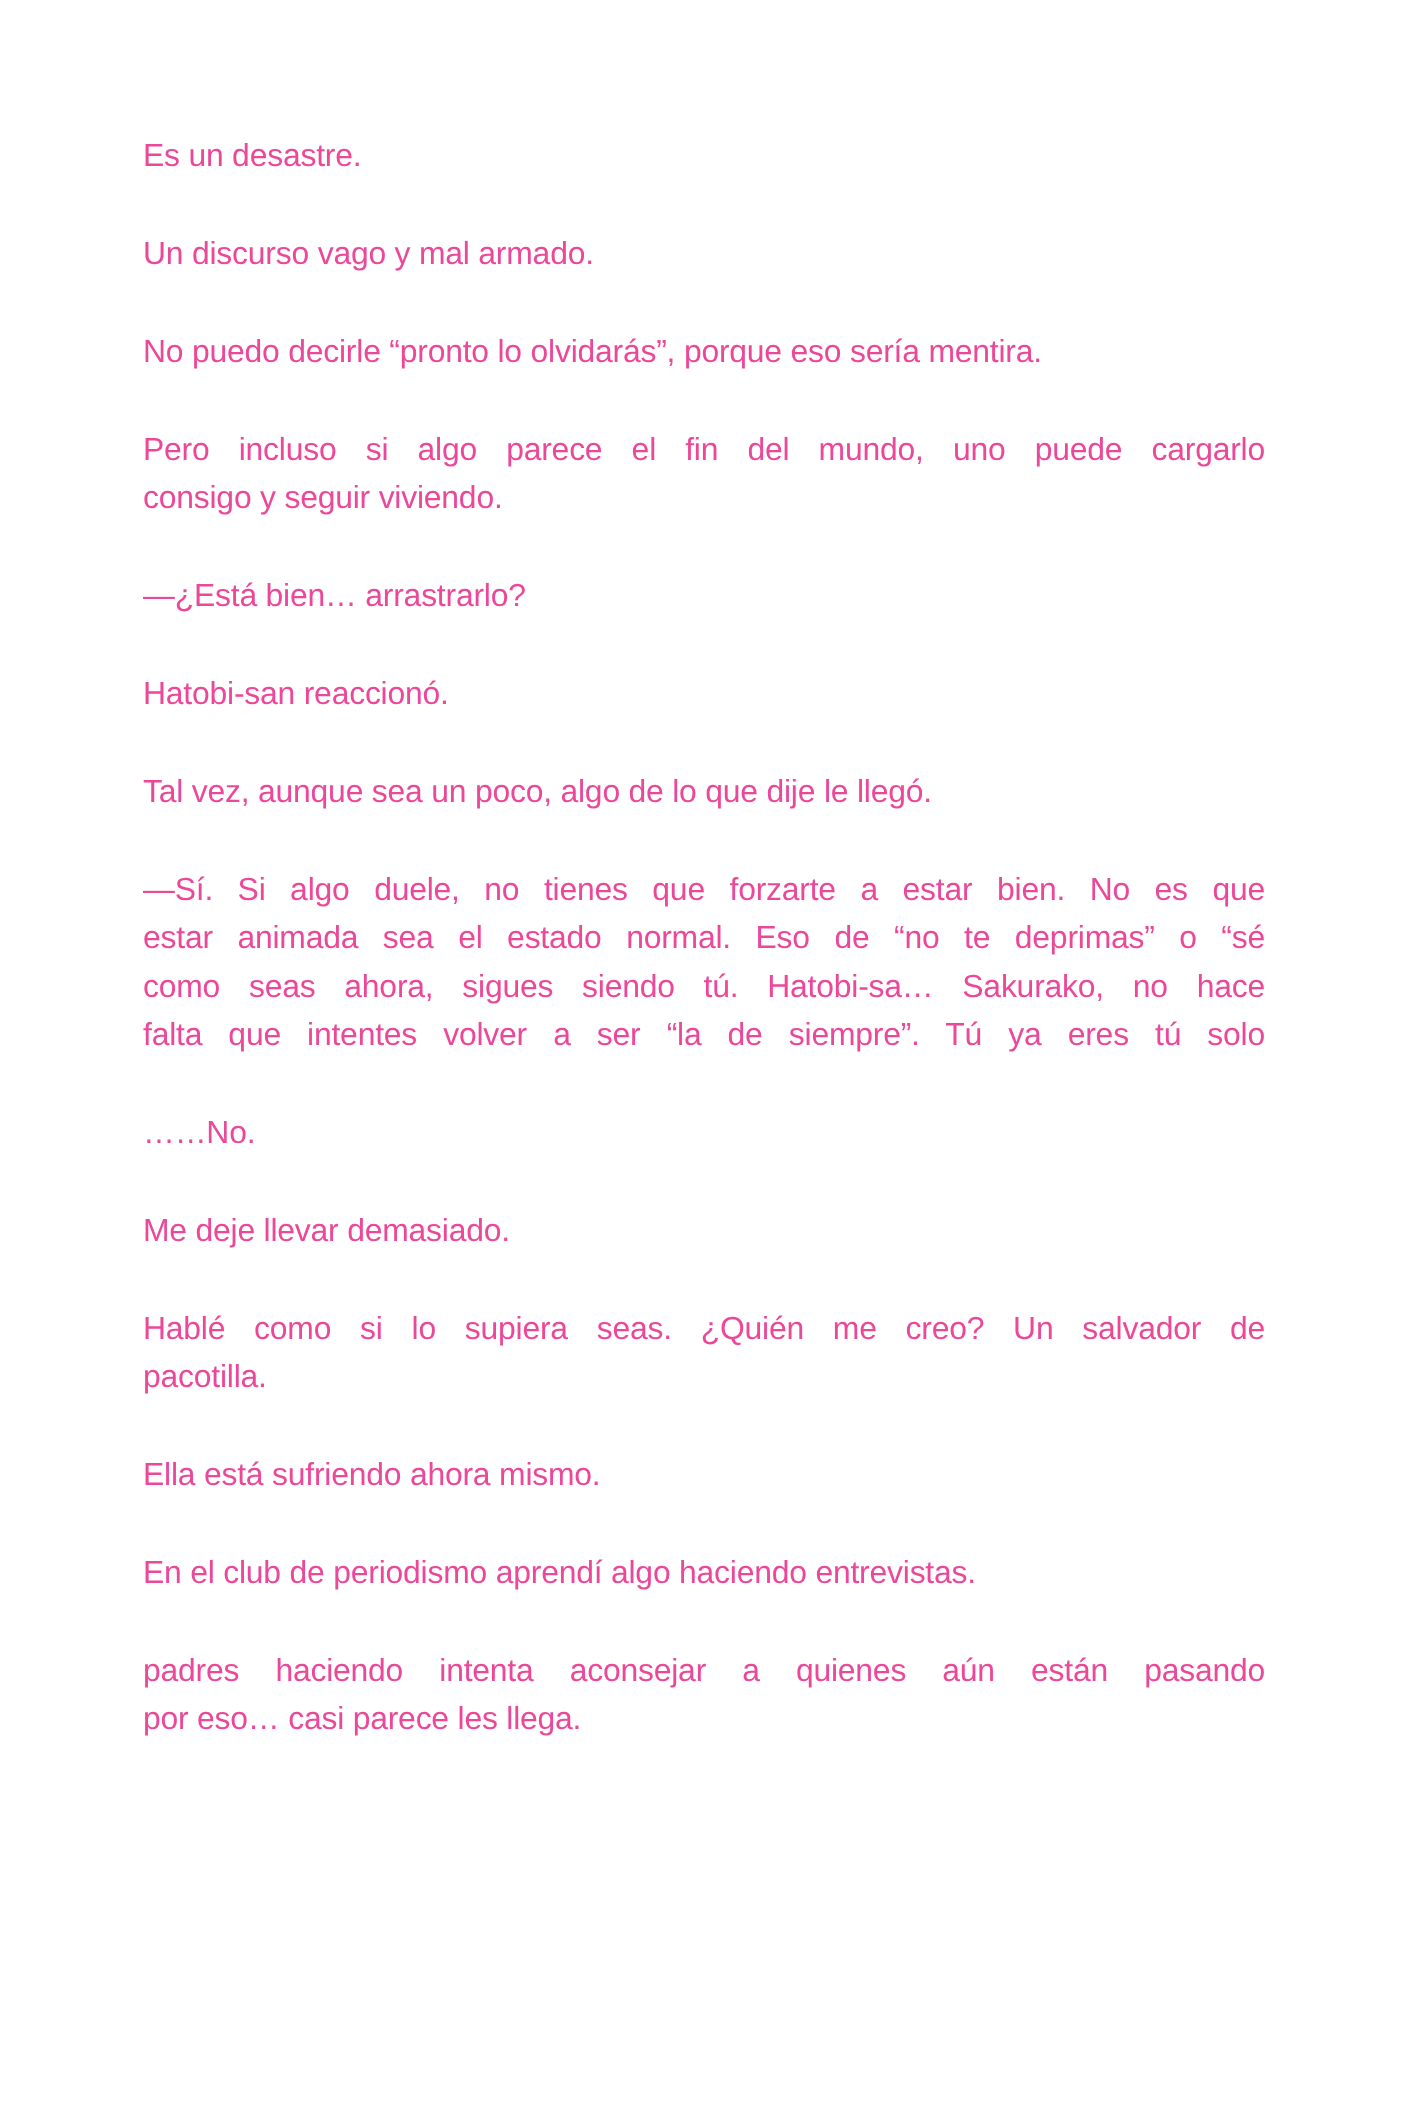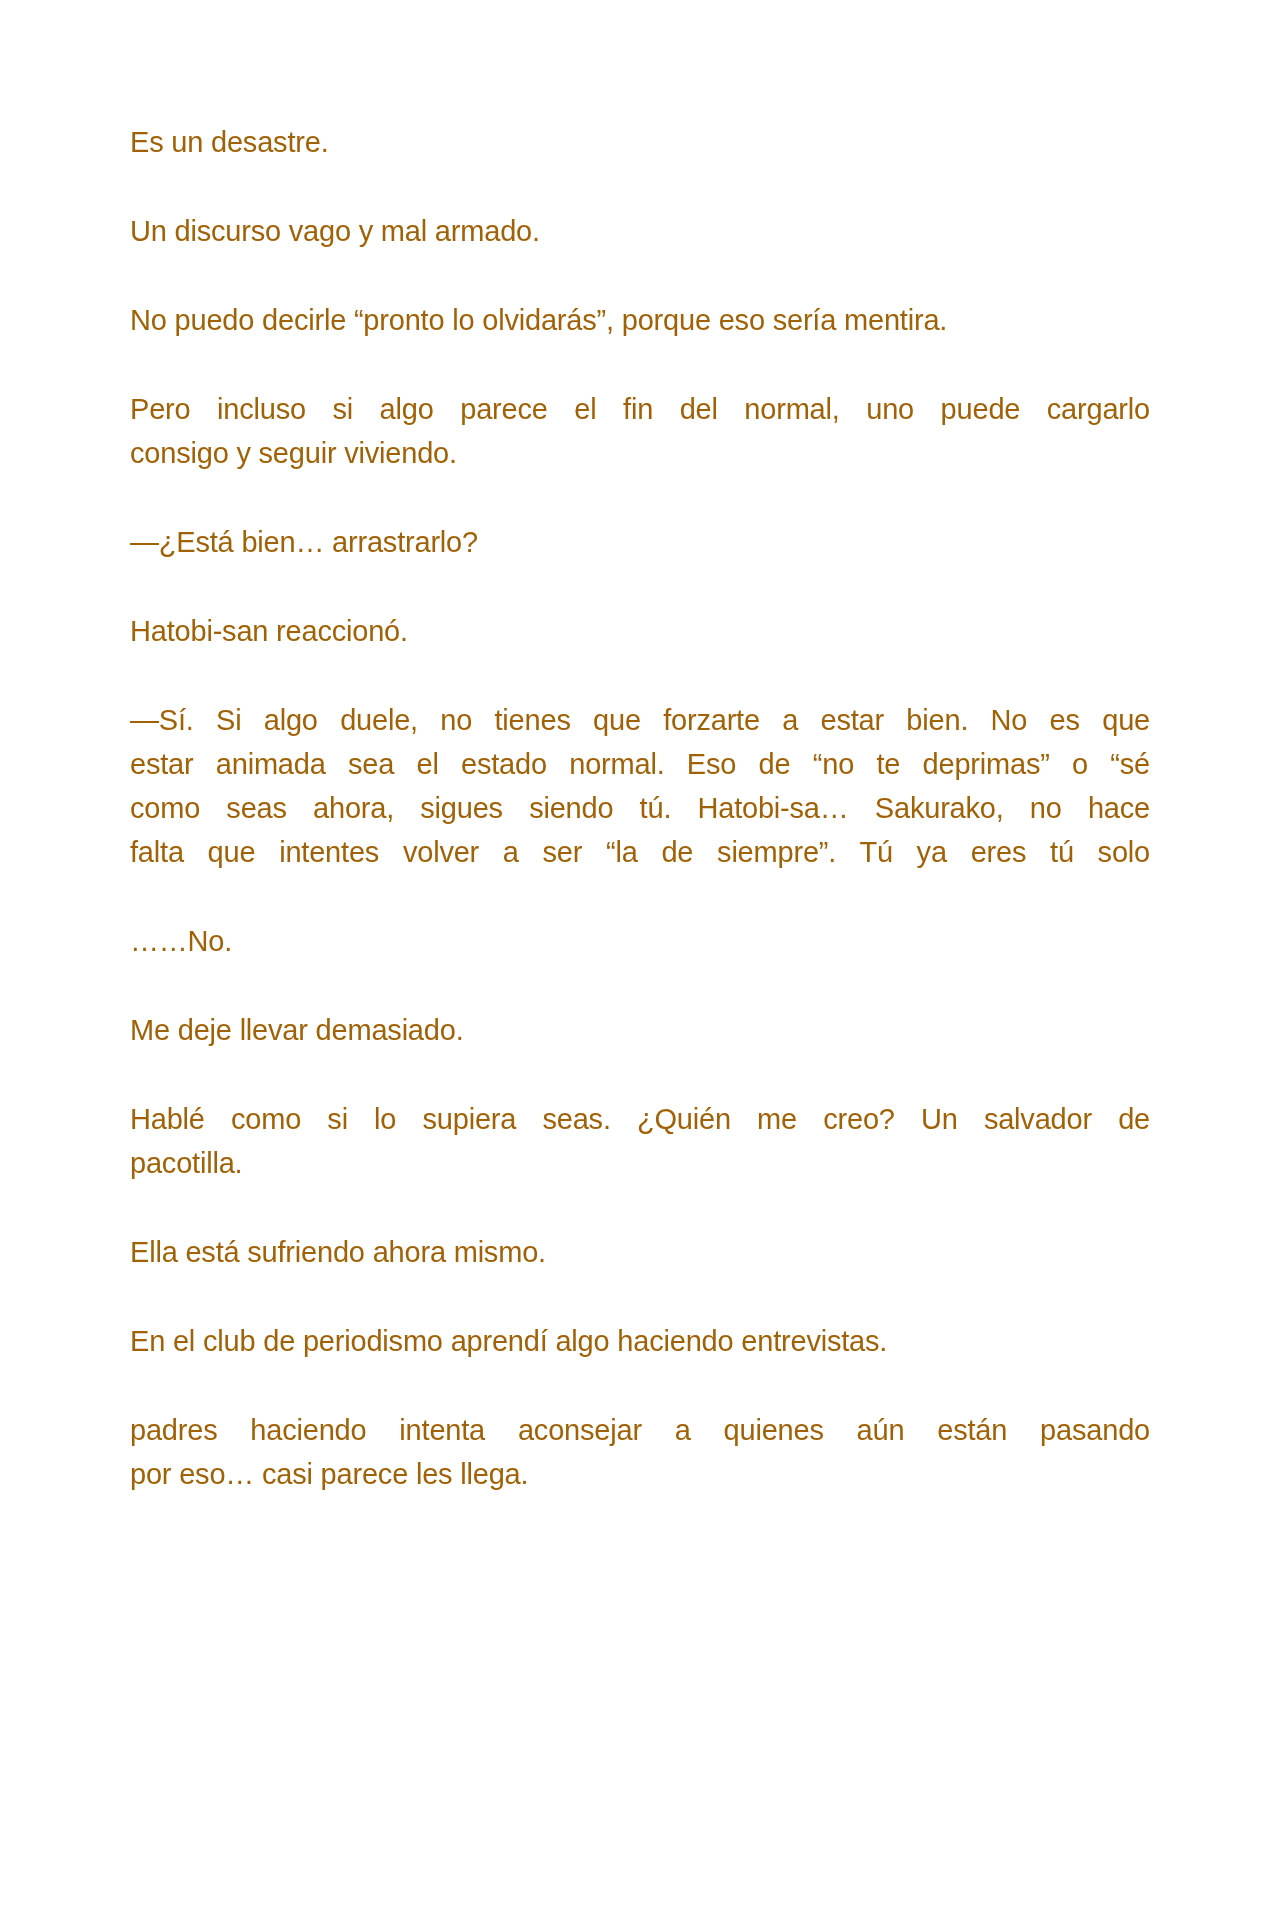--- a/index.html
+++ b/index.html
@@ -33,40 +33,43 @@
   }
   
   .line.full {
     text-align: justify;
     text-align-last: justify;
   }
 </style>
 </head>
 <body>
 
-<main class="page" style="color: #a16207; background: rgb(255, 255, 255);">
+<main class="page" style="color: #ec4899; background: rgb(255, 255, 255);">
   <div id="text-column">
       <div class="paragraph">
         <div class="line">Es un desastre.</div>
       </div>
       <div class="paragraph">
         <div class="line">Un discurso vago y mal armado.</div>
       </div>
       <div class="paragraph">
         <div class="line">No puedo decirle “pronto lo olvidarás”, porque eso sería mentira.</div>
       </div>
       <div class="paragraph">
-        <div class="line full">Pero incluso si algo parece el fin del normal, uno puede cargarlo</div>
+        <div class="line full">Pero incluso si algo parece el fin del mundo, uno puede cargarlo</div>
         <div class="line">consigo y seguir viviendo.</div>
       </div>
       <div class="paragraph">
         <div class="line">—¿Está bien… arrastrarlo?</div>
       </div>
       <div class="paragraph">
         <div class="line">Hatobi-san reaccionó.</div>
+      </div>
+      <div class="paragraph">
+        <div class="line">Tal vez, aunque sea un poco, algo de lo que dije le llegó.</div>
       </div>
       <div class="paragraph">
         <div class="line full">—Sí. Si algo duele, no tienes que forzarte a estar bien. No es que</div>
         <div class="line full">estar animada sea el estado normal. Eso de “no te deprimas” o “sé</div>
         <div class="line full">como seas ahora, sigues siendo tú. Hatobi-sa… Sakurako, no hace</div>
         <div class="line full">falta que intentes volver a ser “la de siempre”. Tú ya eres tú solo</div>
       </div>
       <div class="paragraph">
         <div class="line">……No.</div>
       </div>

